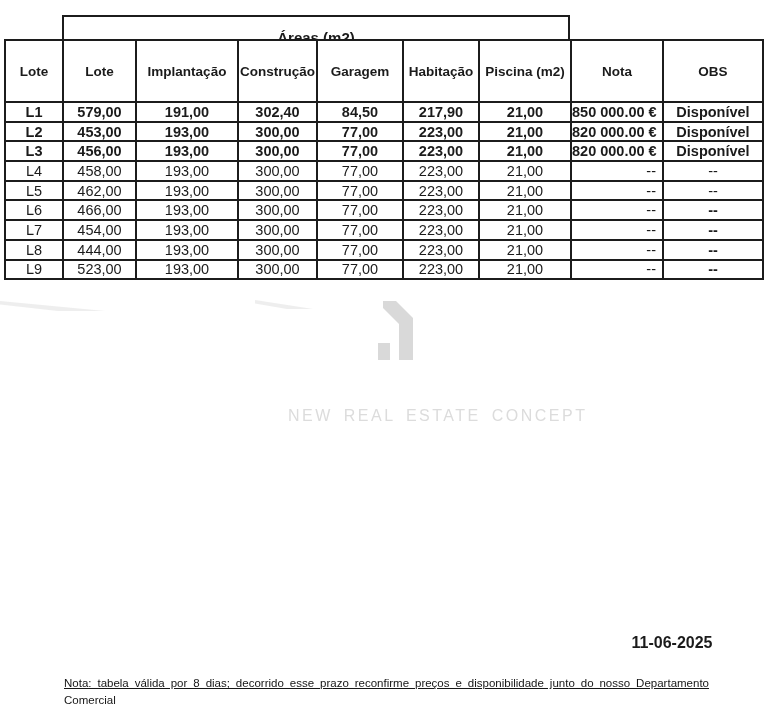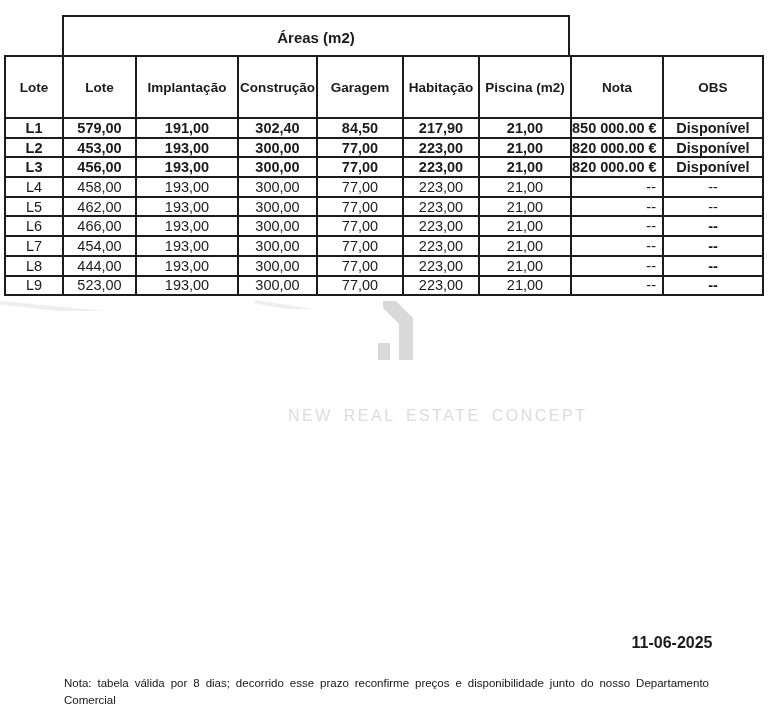--- a/index.html
+++ b/index.html
@@ -17,21 +17,21 @@
     left: 62px; top: 15px;
     width: 508px; height: 42px;
     border: 2px solid #1c1c1c;
     border-bottom: none;
     display: flex; align-items: center; justify-content: center;
     font-weight: 700; font-size: 15px;
     background: #ffffff;
   }
 
   
-  .tbl-wrap { position: absolute; left: 4px; top: 39px; margin-top: 16px; }
+  .tbl-wrap { position: absolute; left: 4px; top: 39px; }
   table.tbl {
     border-collapse: collapse;
     table-layout: fixed;
     width: 758px;
     background: #ffffff;
   }
   .tbl th, .tbl td {
     border: 2px solid #1c1c1c;
     text-align: center;
     vertical-align: middle;
@@ -87,21 +87,21 @@
   }
 
   
   .note {
     position: absolute;
     left: 64px; top: 675px; width: 645px;
     font-size: 11.5px;
     line-height: 16.5px;
     color: #161616;
   }
-  .note-line1 { text-align: justify; text-align-last: justify; }
+  .note-line1 { text-align: justify; text-align-last: justify; text-decoration: underline; }
   .note-line2 { text-align: left; }
 </style>
 </head>
 <body>
 
 <div class="areas-box">Áreas (m2)</div>
 
 <div class="tbl-wrap">
   <table class="tbl">
     <colgroup>

